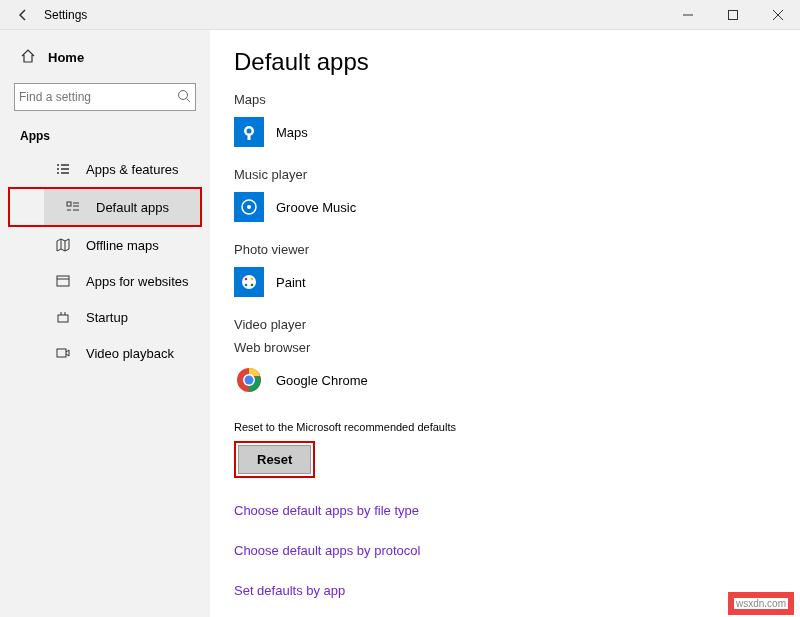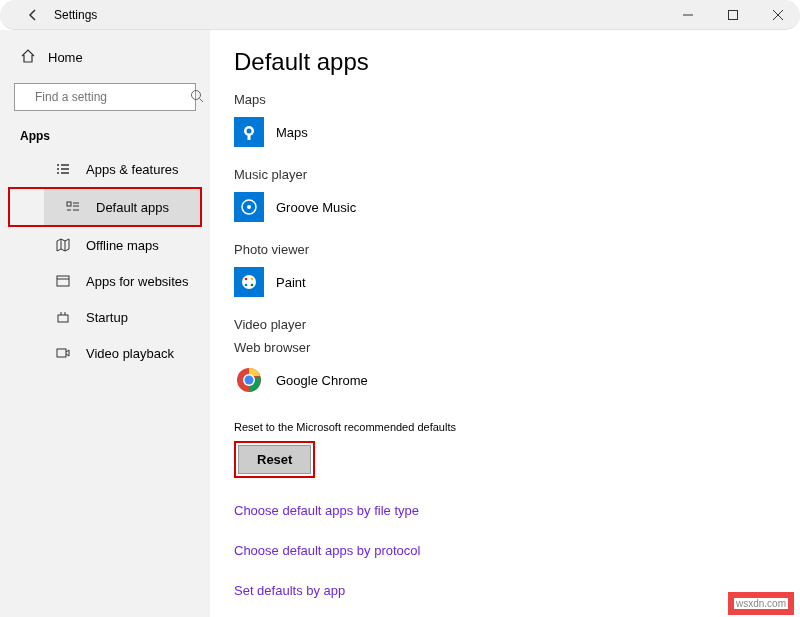--- a/index.html
+++ b/index.html
@@ -1,28 +1,28 @@
 <!DOCTYPE html>
 <html><head>
 <meta charset="utf-8">
 <style>
 * { margin: 0; padding: 0; box-sizing: border-box; font-family: "Segoe UI", Arial, sans-serif; }
 body { width: 800px; height: 617px; background: #fff; overflow: hidden; position: relative; }
 
-.titlebar { height: 30px; display: flex; align-items: center; padding-left: 20px; background: #f0f0f0; border-bottom: 1px solid #e0e0e0; border-radius: 15px; }
+.titlebar { height: 30px; display: flex; align-items: center; padding-left: 10px; background: #f0f0f0; border-bottom: 1px solid #e0e0e0; }
 .titlebar .back { width: 26px; height: 26px; display: flex; align-items: center; justify-content: center; cursor: pointer; }
 .titlebar .title { font-size: 12px; margin-left: 8px; }
 .winbtns { margin-left: auto; display: flex; }
 .winbtn { width: 45px; height: 30px; display: flex; align-items: center; justify-content: center; font-size: 12px; cursor: pointer; }
 
 .container { display: flex; height: calc(100% - 30px); }
 .sidebar { width: 210px; background: #f2f2f2; padding: 12px 0 0 0; }
-.home { display: flex; align-items: center; padding: 6px 20px; font-size: 13px; cursor: pointer; }
+.home { display: flex; align-items: center; padding: 6px 20px; font-size: 13px; cursor: pointer; font-weight: bold; }
 .home .icon { margin-right: 12px; }
-.searchbox { margin: 10px 14px 14px 14px; height: 28px; border: 1px solid #999; background: #fff; display: flex; align-items: center; padding: 0 20px; }
+.searchbox { margin: 10px 14px 14px 14px; height: 28px; border: 1px solid #999; background: #fff; display: flex; align-items: center; padding: 0 4px; }
 .searchbox input { border: none; outline: none; flex: 1; font-size: 12px; color: #666; }
 .searchbox .sicon { color: #666; font-size: 12px; }
 .section-label { font-size: 12px; font-weight: 600; padding: 4px 20px 8px 20px; }
 .navitem { display: flex; align-items: center; padding: 10px 20px; font-size: 13px; cursor: pointer; margin-left: 34px; }
 .navitem .icon { width: 18px; margin-right: 14px; display: flex; align-items: center; justify-content: center; }
 .navitem.selected { background: #dcdcdc; }
 .hl { border: 2px solid #d40000; }
 .hl-nav { margin: 0 8px 0 8px; }
 
 .main { flex: 1; padding: 18px 24px 10px 24px; display: flex; overflow: hidden; }

